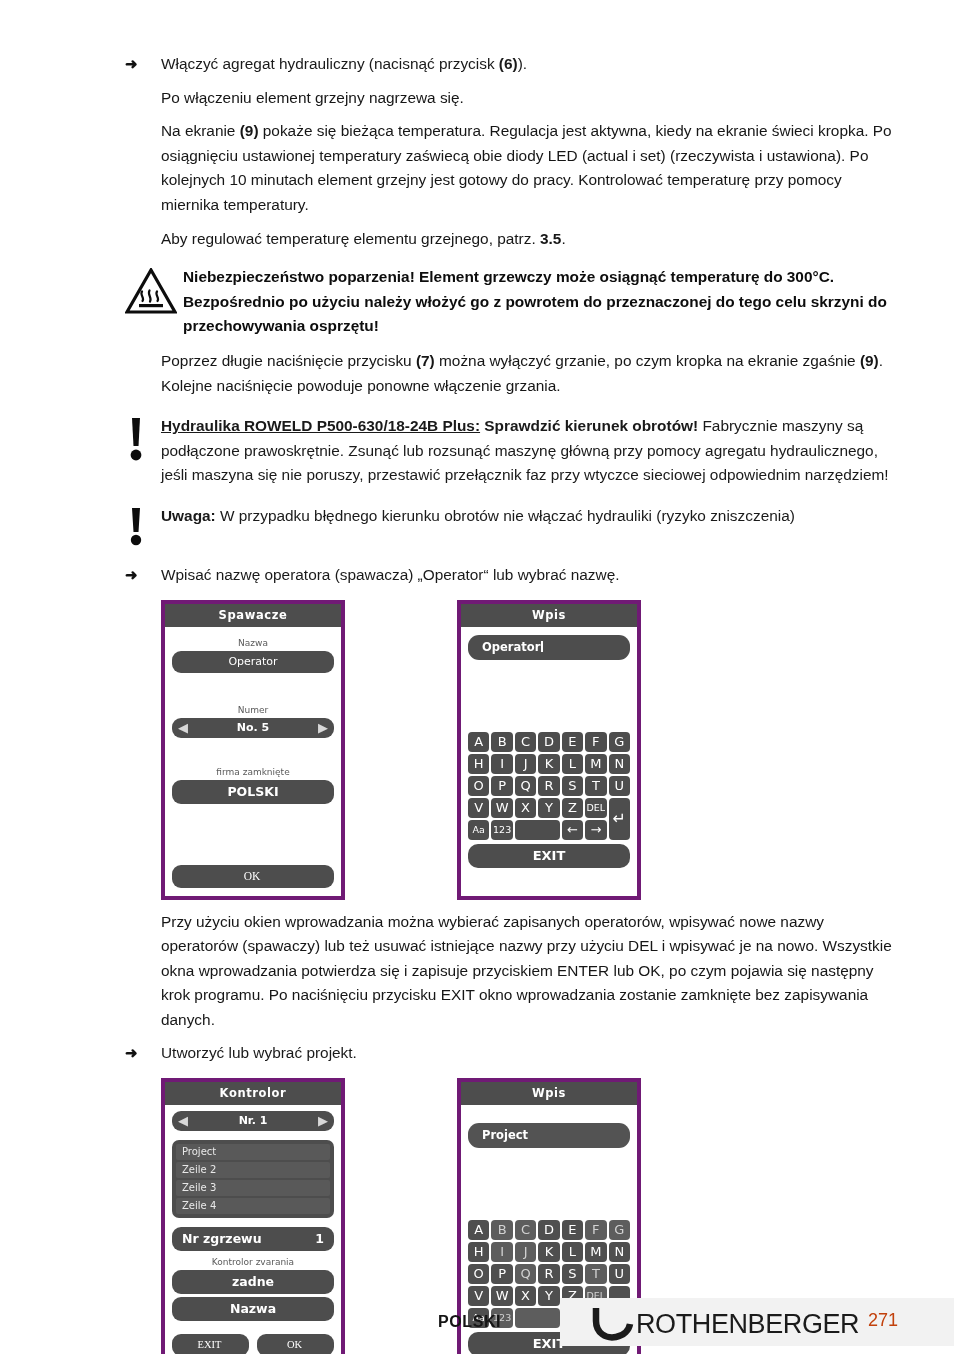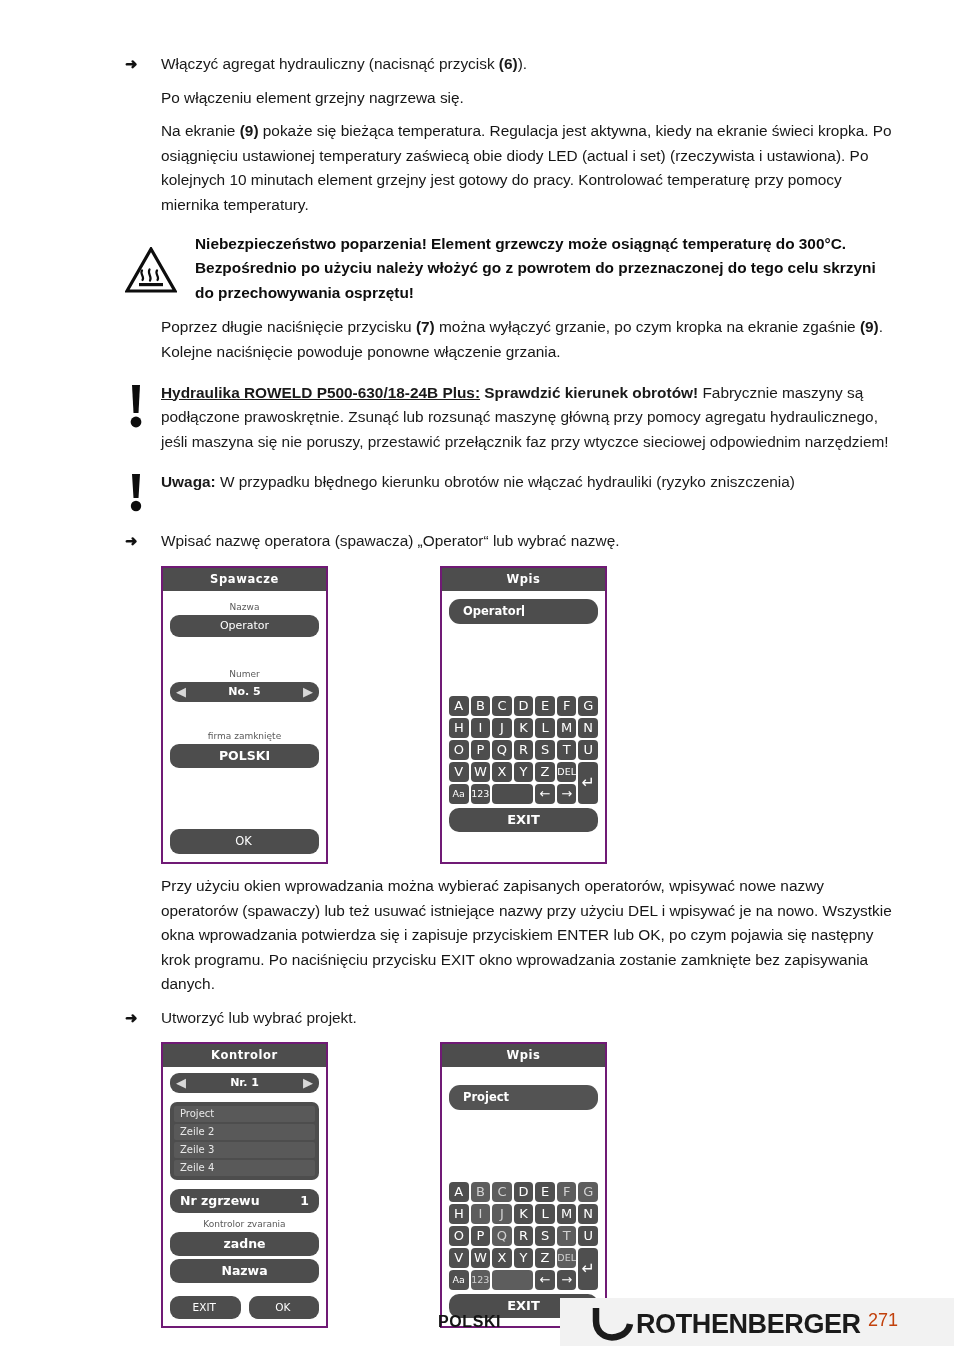--- a/index.html
+++ b/index.html
@@ -42,23 +42,22 @@
     font-size:15.4px;
     line-height:24.6px;
   }
   .indent{ margin-left:36px; }
   .b{ font-weight:bold; }
   .u{ text-decoration:underline; }
 
   
   .warn-hot{
     display:flex;
-    align-items:center;
+    align-items:flex-start;
     margin:14px 0 10px 0;
-    gap:12px;
   }
   .hot-icon{
     flex:0 0 58px;
     padding-top:3px;
   }
   .hot-icon svg{ display:block; }
   .warn-hot-text{
     flex:1 1 auto;
     font-weight:bold;
     font-size:15.4px;
@@ -84,23 +83,23 @@
   }
 
   
   .screens{
     display:flex;
     margin:12px 0 10px 0;
     padding-left:36px;
     gap:112px;
   }
   .lcd{
-    width:167px;
+    width:184px;
     background:#ffffff;
-    border:2px solid #701a75;
+    border:4px solid #701a75;
     box-sizing:border-box;
     font-family:"DejaVu Sans", sans-serif;
     position:relative;
   }
   .lcd-title{
     background:#4d4d4d;
     color:#ffffff;
     font-size:11.5px;
     font-weight:bold;
     text-align:center;
@@ -144,20 +143,21 @@
     color:#d8d8d8;
   }
   .lcd-ok{
     background:#4d4d4d;
     color:#ffffff;
     border-radius:9px;
     text-align:center;
     font-size:11.5px;
     padding:5px 2px 6px 0;
     margin:0 0 1px 0;
+    font-family:Liberation Serif, serif;
   }
   .spacer-lg{ height:58px; }
   .spacer-md{ height:24px; }
   .spacer-sm{ height:10px; }
 
   
   .proj-list{
     background:#4d4d4d;
     border-radius:7px;
     padding:4px 4px;
@@ -271,21 +271,21 @@
   }
   .logo{
     position:absolute;
     left:588px; top:14px;
     display:flex;
     align-items:center;
   }
   .logo svg{ display:block; }
   .logo-word{
     font-size:27px;
-    font-weight:bold;
+    font-weight:normal;
     letter-spacing:-0.4px;
     color:#1b1b1b;
     margin-left:-6px;
   }
   .pageno{
     position:absolute;
     left:868px; top:20px;
     font-size:18px;
     color:#c2410c;
   }
@@ -301,20 +301,23 @@
       <span>Włączyć agregat hydrauliczny (nacisnąć przycisk </span><span class="b">(6)</span><span>).</span>
     </div>
   </div>
 
   <p class="para indent">Po włączeniu element grzejny nagrzewa się.</p>
 
   <p class="para indent">
     <span>Na ekranie </span><span class="b">(9)</span><span> pokaże się bieżąca temperatura. Regulacja jest aktywna, kiedy na ekranie świeci kropka. Po osiągnięciu ustawionej temperatury zaświecą obie diody LED (actual i set) (rzeczywista i ustawiona). Po kolejnych 10 minutach element grzejny jest gotowy do pracy. Kontrolować temperaturę przy pomocy miernika temperatury.</span>
   </p>
 
+  <p class="para indent">
+    <span>Aby regulować temperaturę elementu grzejnego, patrz. </span><span class="b">3.5</span><span>.</span>
+  </p>
 
   <div class="warn-hot">
     <div class="hot-icon">
       <svg width="52" height="46" viewBox="0 0 52 46">
         <polygon points="26,2 50,44 2,44" fill="none" stroke="#0d0d0d" stroke-width="3.2" stroke-linejoin="miter"></polygon>
         <rect x="14" y="36" width="24" height="3.2" fill="#0d0d0d"></rect>
         <path d="M17.5,33 C20,30 14.5,27 17,23.5" fill="none" stroke="#0d0d0d" stroke-width="2.2" stroke-linecap="round"></path>
         <path d="M25,33.5 C27.5,30 22,26.5 24.5,22.5" fill="none" stroke="#0d0d0d" stroke-width="2.2" stroke-linecap="round"></path>
         <path d="M32.5,33 C35,30 29.5,27 32,23.5" fill="none" stroke="#0d0d0d" stroke-width="2.2" stroke-linecap="round"></path>
       </svg>

